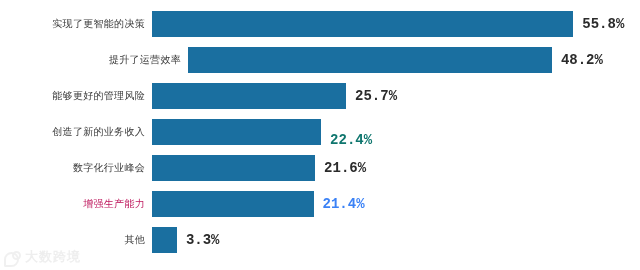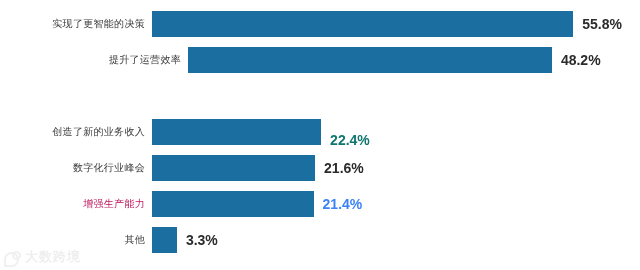--- a/index.html
+++ b/index.html
@@ -57,21 +57,21 @@
     background: #1a6fa0;
     display: block;
   }
 
   .bar-value {
     font-size: 14px;
     font-weight: bold;
     color: #2b2b2b;
     margin-left: 9px;
     white-space: nowrap;
-    font-family: Liberation Sans, sans-serif;
+    font-family: Liberation Mono, monospace;
   }
 
   
   .wm-left {
     position: absolute;
     left: 4px;
     bottom: 4px;
     display: flex;
     align-items: center;
     gap: 4px;
@@ -169,20 +169,27 @@
   </div>
 
   <div class="bar-row" style="top:42px;padding-left:36px;">
     <div class="cat-label" style="color: rgb(58, 58, 58);">提升了运营效率</div>
     <div class="bar-track">
       <span class="bar" style="width: 363.91px; background: rgb(26, 111, 160);"></span>
       <span class="bar-value" style="color: rgb(43, 43, 43);">48.2%</span>
     </div>
   </div>
 
+  <div class="bar-row" style="top:78px;">
+    <div class="cat-label" style="color: rgb(58, 58, 58);">能够更好的管理风险</div>
+    <div class="bar-track">
+      <span class="bar" style="width: 194.035px; background: rgb(26, 111, 160);"></span>
+      <span class="bar-value" style="color: rgb(43, 43, 43);">25.7%</span>
+    </div>
+  </div>
 
   <div class="bar-row" style="top:114px;">
     <div class="cat-label" style="color: rgb(58, 58, 58);">创造了新的业务收入</div>
     <div class="bar-track">
       <span class="bar" style="width: 169.12px; background: rgb(26, 111, 160);"></span>
       <span class="bar-value" style="color: #0f766e; margin-top: 16px;">22.4%</span>
     </div>
   </div>
 
   <div class="bar-row" style="top:150px;">

